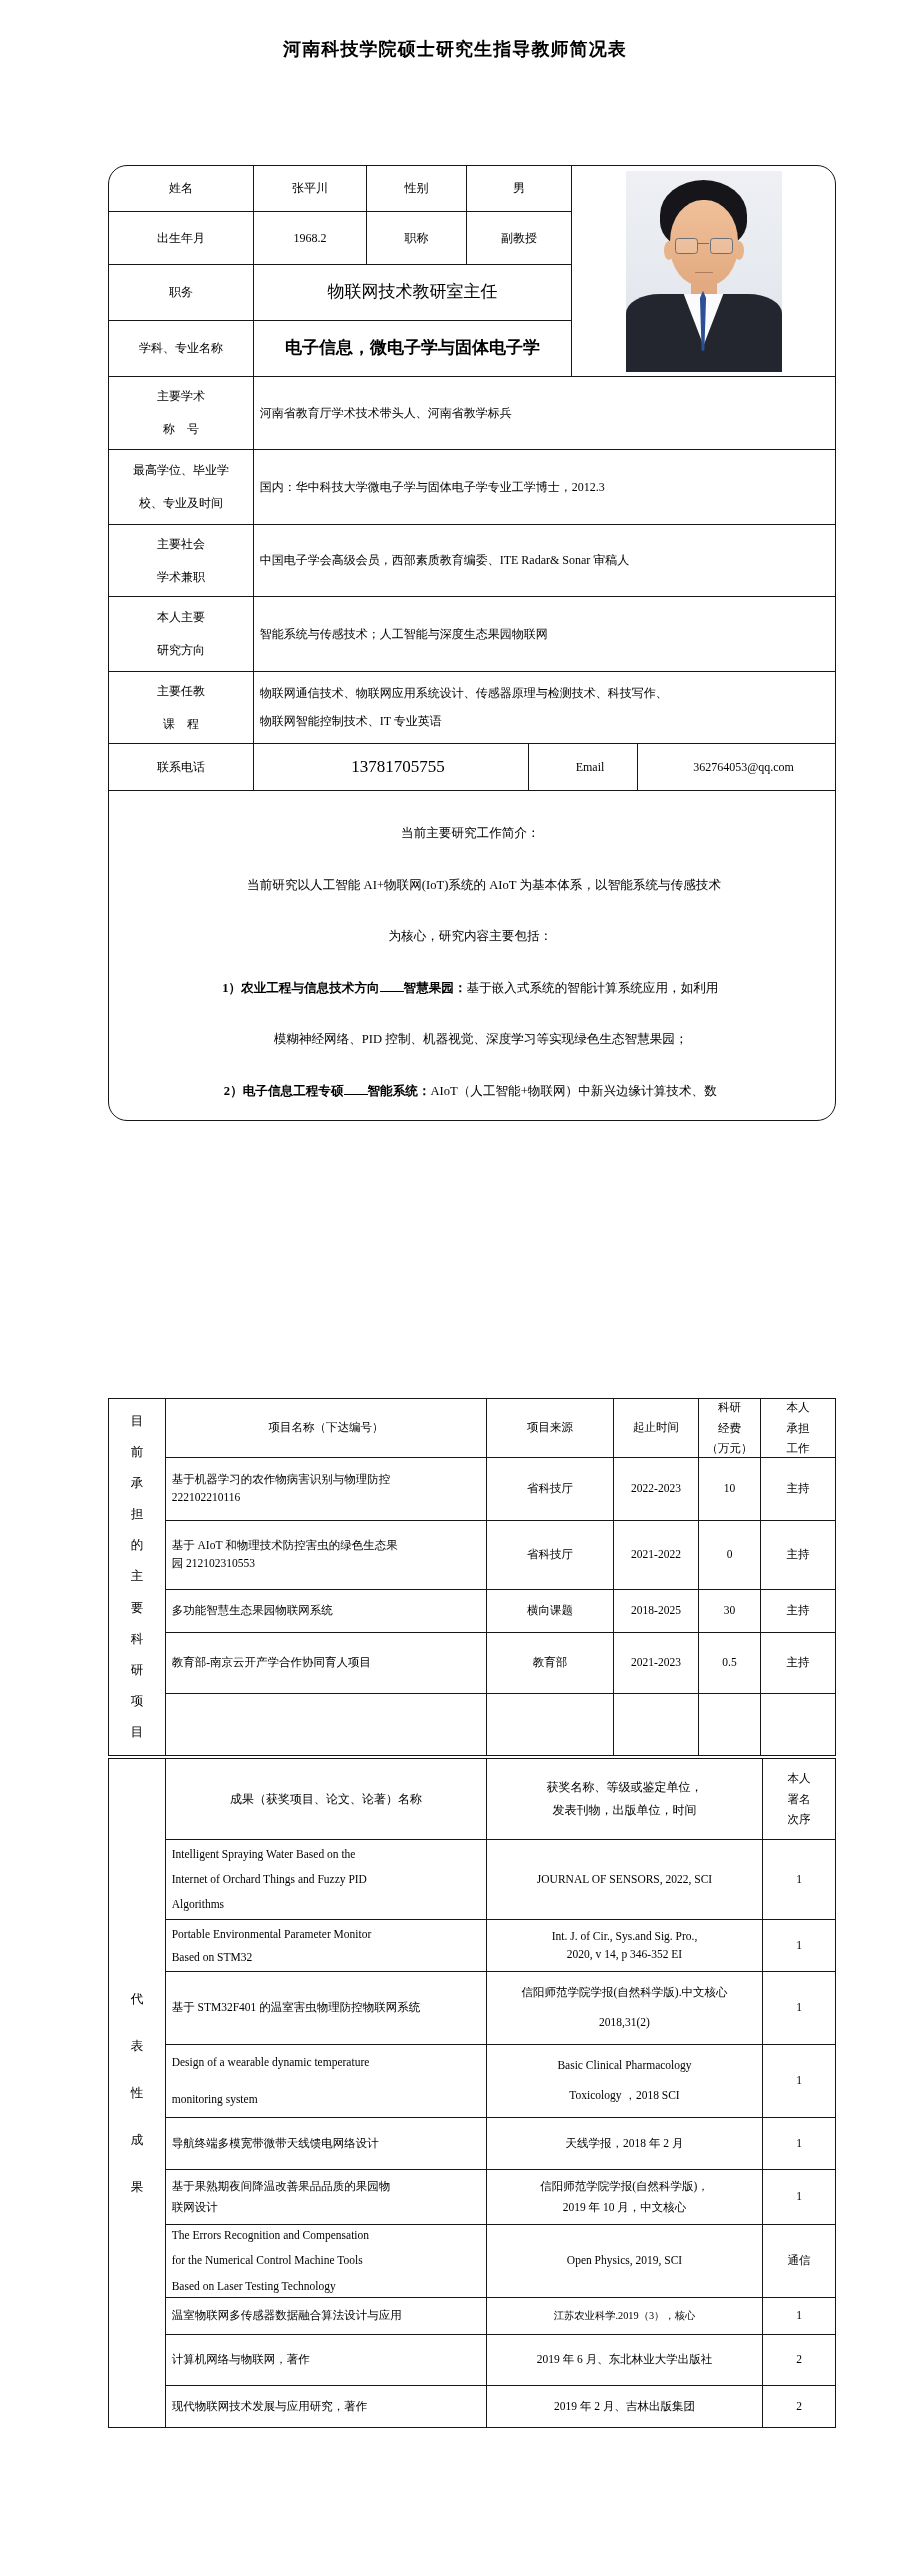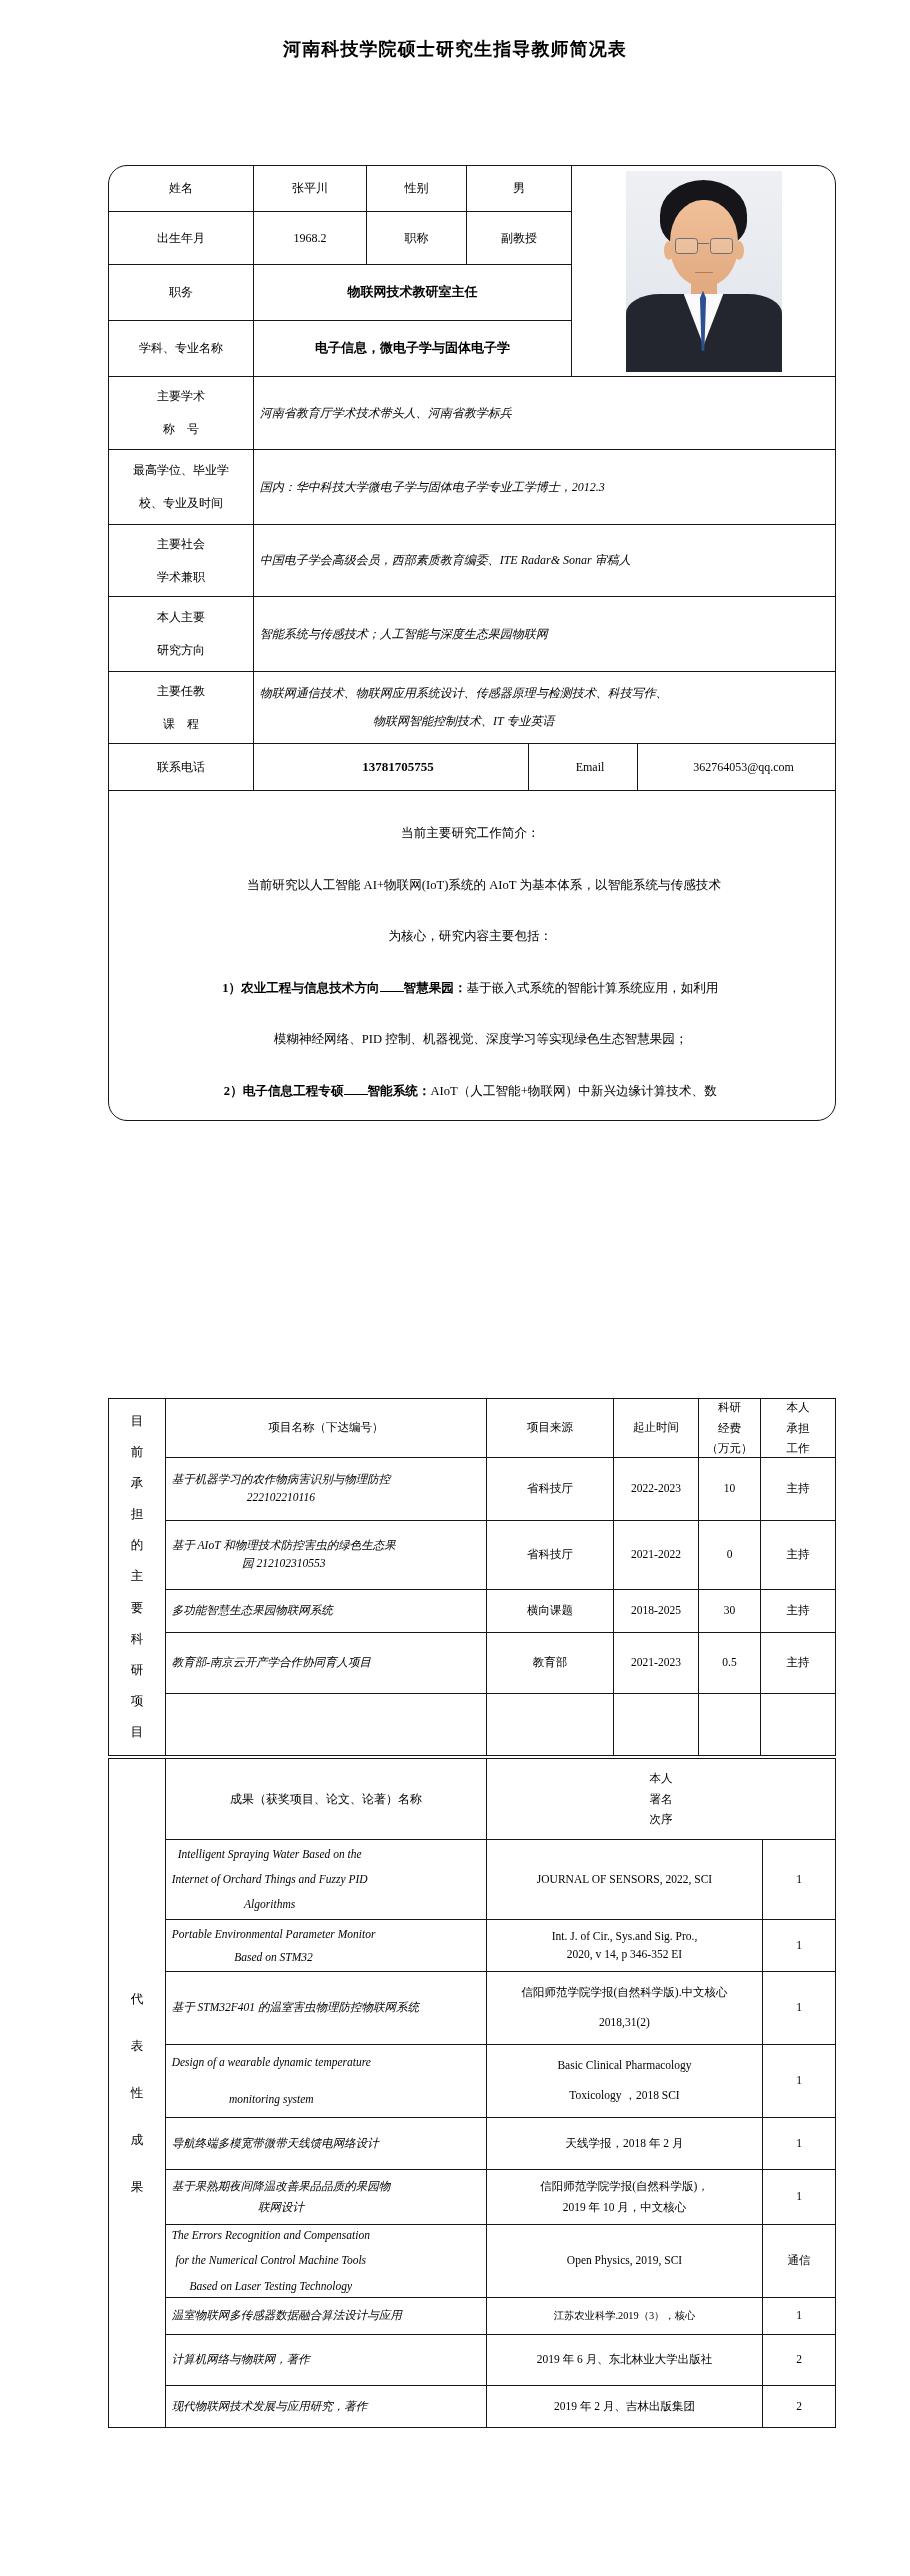--- a/index.html
+++ b/index.html
@@ -17,24 +17,24 @@
   .tbl { position:absolute; left:108px; width:728px; border:1.7px solid #161616; background:#fff; }
   .tr  { display:flex; border-bottom:1.7px solid #161616; }
   .tr.last { border-bottom:none; }
   .td  {
     border-right:1.1px solid #161616;
     display:flex; align-items:center; justify-content:center;
     text-align:center; font-size:12px; line-height:1.55;
     white-space:pre-line; overflow:hidden;
   }
   .td.last { border-right:none; }
-  .td.left  { justify-content:flex-start; text-align:center; padding:2.3px 5.7px;font-style:italic; }
+  .td.left  { justify-content:flex-start; text-align:left; padding:2.3px 5.7px; }
   .gapline  { line-height:33px; }           
   .bold { font-weight:bold; }
-  .big  { font-size:13px;font-weight:bold; }
+  .big  { font-size:17px; }
   
   .top-flex { display:flex; border-bottom:1.7px solid #161616; }
   .left-rows { width:462px; display:flex; flex-direction:column; }
   .left-rows .tr:last-child { border-bottom:none; }
   .photo-cell { flex:1; border-left:1.1px solid #161616; display:flex; align-items:center; justify-content:center; }
   .w-label { width:145px; } .w-c2 { width:113px; } .w-c3 { width:100px; } .w-c4 { flex:1; }
   .w-duty  { flex:1; }
   .w-phone { width:261px; } .w-emailL { width:95px; } .w-emailV { flex:1; }
   .w-value { flex:1; }
   
@@ -248,20 +248,22 @@
           <span>代</span>
           <span>表</span>
           <span>性</span>
           <span>成</span>
           <span>果</span>
         </div>
     </div>
     <div class="rows-wrap">
       <div class="tr" style="height:81px;">
         <div class="td w-aname" style="font-size:12px;">成果（获奖项目、论文、论著）名称</div>
+        <div class="td w-avenue" style="font-size:12px; line-height:1.9;">获奖名称、等级或鉴定单位，
+发表刊物，出版单位，时间</div>
         <div class="td w-aorder last" style="line-height:1.8;">本人
 署名
 次序</div>
       </div>
       <div class="tr" style="height:80px;">
         <div class="td w-aname left eng" style="line-height:2.2;">Intelligent Spraying Water Based on the
 Internet of Orchard Things and Fuzzy PID
 Algorithms</div>
         <div class="td w-avenue eng">JOURNAL OF SENSORS, 2022,  SCI</div>
         <div class="td w-aorder last">1</div>

